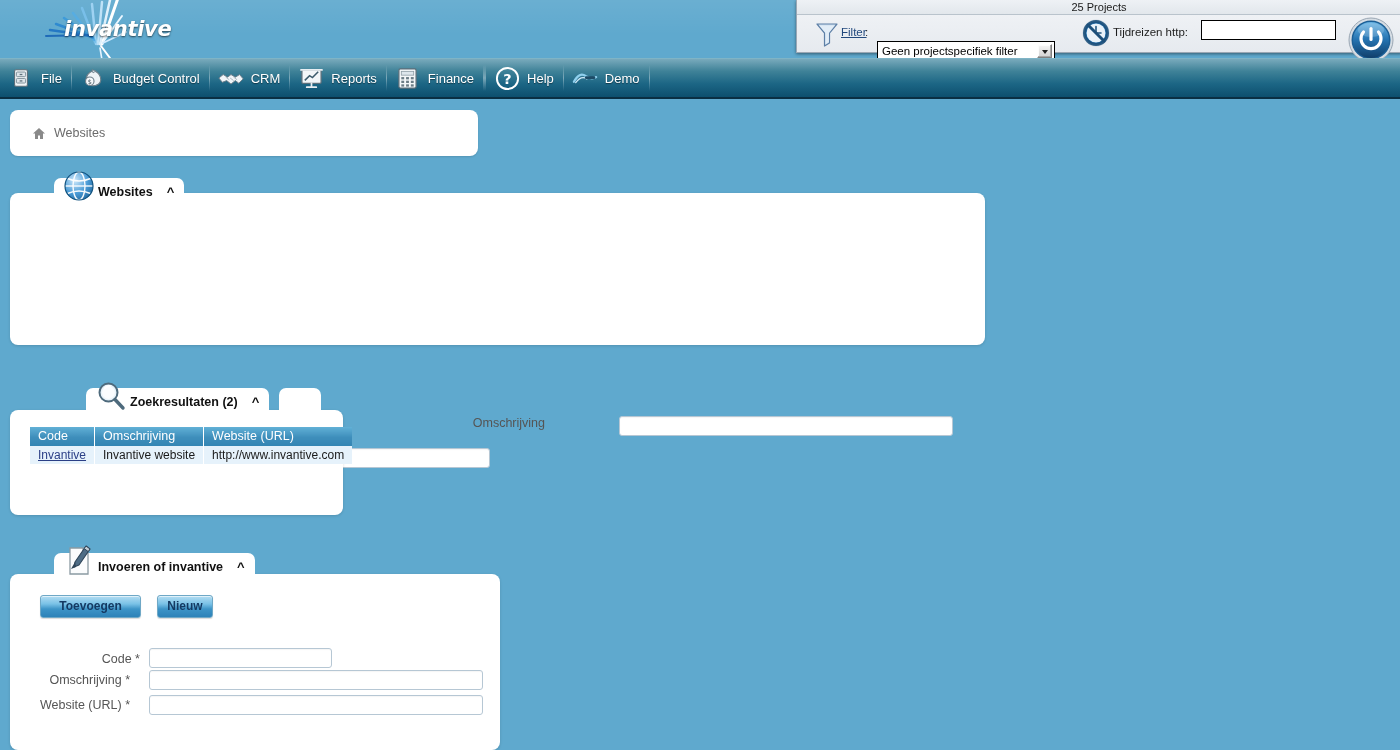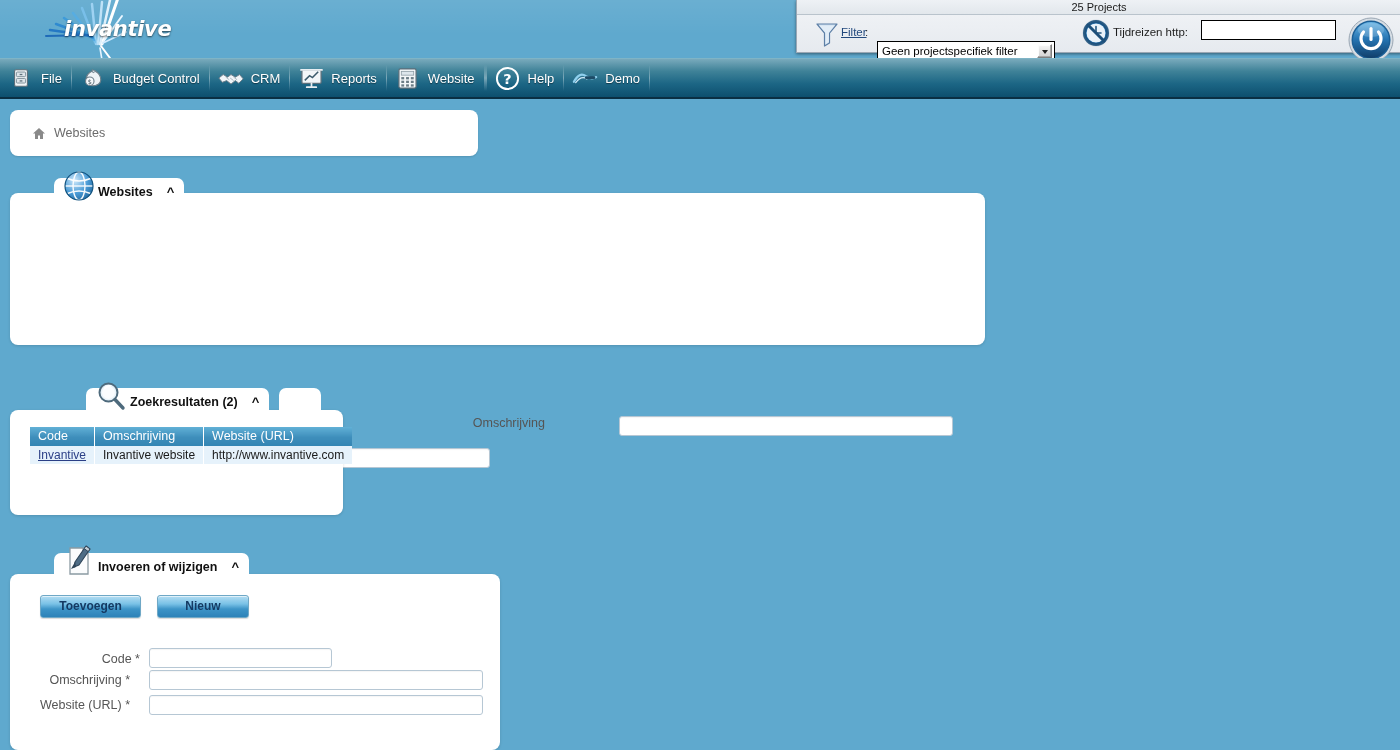--- a/index.html
+++ b/index.html
@@ -421,21 +421,21 @@
             <rect x="14.5" y="10.5" width="3" height="2.4"></rect>
           <rect x="4.5" y="14.3" width="3" height="2.4"></rect>
             <rect x="9.5" y="14.3" width="3" height="2.4"></rect>
             <rect x="14.5" y="14.3" width="3" height="2.4"></rect>
           <rect x="4.5" y="18.1" width="3" height="2.4"></rect>
             <rect x="9.5" y="18.1" width="3" height="2.4"></rect>
             <rect x="14.5" y="18.1" width="3" height="2.4"></rect>
         </g>
       </svg>
     </span>
-    <span class="mi-label">Website</span>
+    <span class="mi-label">Finance</span>
   </div>
   <div class="menu-sep"></div>
 
   <div class="menu-sep"></div>
 
   <div class="menu-sep"></div>
 
   <div class="menu-item">
     <span class="mi-icon">
       <svg viewBox="0 0 26 26" width="25" height="25">
@@ -544,21 +544,21 @@
       <path d="M21 20.5 L29 29" stroke="#4e6a7c" stroke-width="3.4" stroke-linecap="round"></path>
     </svg>
   </span>
   <span class="pt-title">Zoekresultaten (2)</span>
   <span class="pt-chev">^</span>
 </div>
 
 <div class="panel-body" id="panel-edit-body">
 
   <div class="btn-blue" style="left:30px; top:21px; width:101px;">Toevoegen</div>
-  <div class="btn-blue" style="left:147px; top:21px; width:92px;">Nieuw</div>
+  <div class="btn-blue" style="left:147px; top:21px; width:56px;">Nieuw</div>
 
   <div class="fld-label" style="left:30px; top:78px; width:100px;">Code *</div>
   <input class="fld-input" type="text" style="left: 139px; top: 74px; width: 183px;" value="">
 
   <div class="fld-label" style="left:10px; top:99px; width:110px;">Omschrijving *</div>
   <input class="fld-input" type="text" style="left: 139px; top: 96px; width: 334px;" value="">
 
   <div class="fld-label" style="left:6px; top:124px; width:114px;">Website (URL) *</div>
   <input class="fld-input" type="text" style="left: 139px; top: 121px; width: 334px;" value="">
 </div>
@@ -568,15 +568,15 @@
 <div class="panel-tab" id="panel-edit-tab">
   <span class="pt-icon">
     <svg viewBox="0 0 34 34" width="34" height="34">
       <path d="M8 4 h13 l5 5 v21 h-18 z" fill="#fbfcfd" stroke="#8b9aa3" stroke-width="1.3"></path>
       <path d="M21 4 v5 h5" fill="#e3eaef" stroke="#8b9aa3" stroke-width="1.1"></path>
       <path d="M24 2 l4 3 l-11 16 l-5 2 l1 -5 z" fill="#4f6d86" stroke="#2f4559" stroke-width="1.1" stroke-linejoin="round"></path>
       <path d="M24 2 l4 3 l-1.8 2.6 l-4 -3 z" fill="#c3ced6" stroke="#2f4559" stroke-width="1"></path>
       <path d="M13 18 l1 5 l-5 2 z" fill="#2f4559"></path>
     </svg>
   </span>
-  <span class="pt-title">Invoeren of wijzigen</span>
+  <span class="pt-title">Invoeren of invantive</span>
   <span class="pt-chev">^</span>
 </div>
 
 </body></html>

